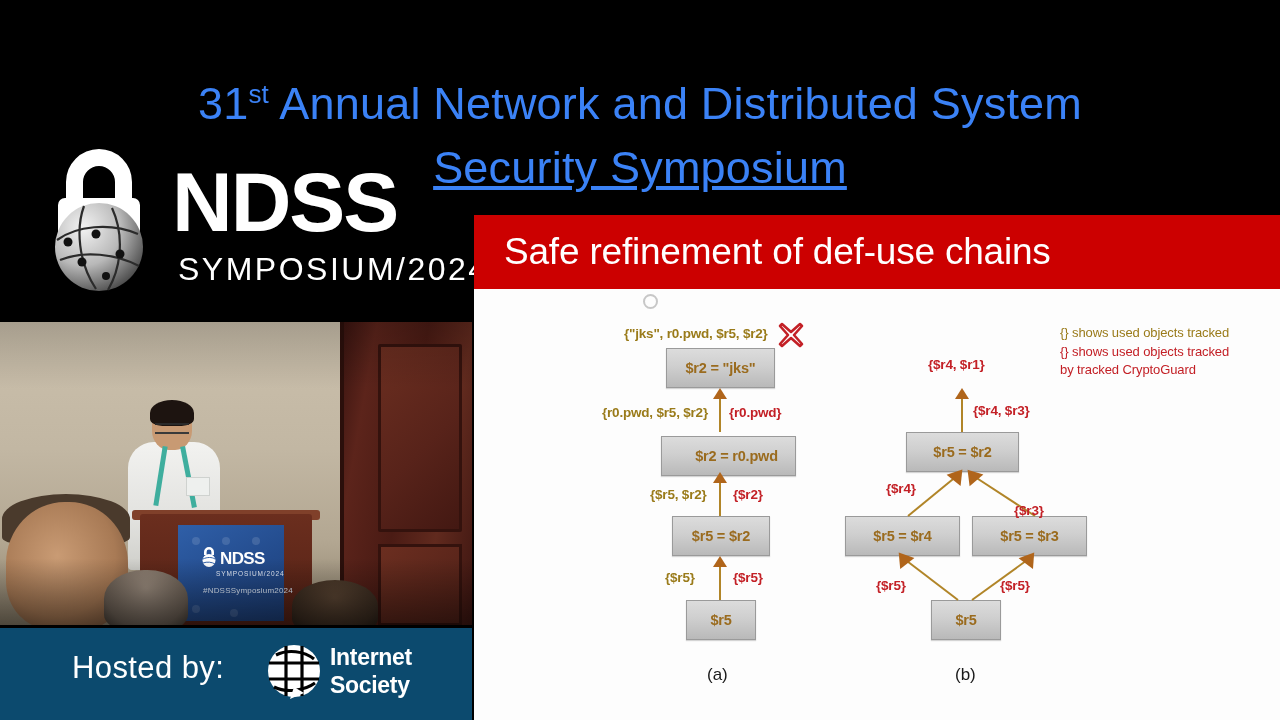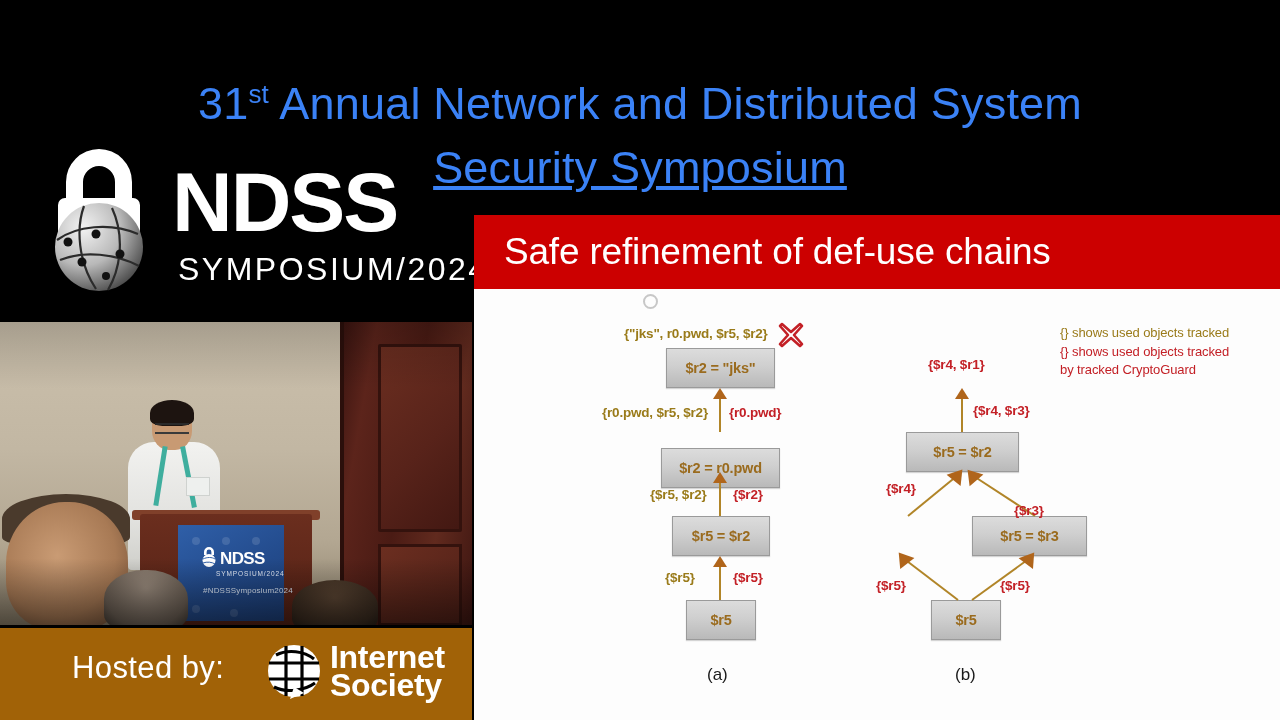--- a/index.html
+++ b/index.html
@@ -180,40 +180,40 @@
   }
   #vid-vignette {
     left: 0; top: 0; width: 472px; height: 303px;
     background: linear-gradient(180deg, rgba(0,0,0,0.18) 0%, rgba(0,0,0,0) 22%, rgba(0,0,0,0) 78%, rgba(0,0,0,0.45) 100%);
   }
 
   
   #hosted-bar {
     position: absolute;
     left: 0; top: 628px; width: 472px; height: 92px;
-    background: #a16207;
+    background: #0c4a6e;
   }
   #hosted-label {
     position: absolute;
     left: 72px; top: 22px;
     color: #ffffff;
     font-size: 31px;
     font-weight: 300;
     letter-spacing: 0.4px;
   }
   #isoc-globe {
     position: absolute;
     left: 266px; top: 15px;
     width: 56px; height: 56px;
   }
   #isoc-text {
     position: absolute;
     left: 330px; top: 15px;
     color: #ffffff;
-    font-size: 32px;
+    font-size: 23px;
     font-weight: 600;
     line-height: 28px;
     letter-spacing: -0.3px;
   }
 
   
   #slide {
     position: absolute;
     left: 474px; top: 215px;
     width: 806px; height: 505px;
@@ -409,21 +409,21 @@
 
   <div id="slide">
     <div id="slide-header"></div>
     <div id="slide-title">Safe refinement of def-use chains</div>
     <div id="slide-body"></div>
   </div>
 
   <div id="cursor-dot"></div>
 
   <div class="node" style="left:666px; top:348px; width:107px; height:38px;">$r2 = "jks"</div>
-  <div class="node" style="left:661px; top:448px; width:117px; height:38px;">$r2 = r0.pwd</div>
+  <div class="node" style="left:661px; top:436px; width:117px; height:38px;padding-left:16px;">$r2 = r0.pwd</div>
   <div class="node" style="left:672px; top:516px; width:96px; height:38px;">$r5 = $r2</div>
   <div class="node" style="left:686px; top:600px; width:68px; height:38px;">$r5</div>
 
   <div class="edge-line" style="left:719px; top:398px; width:2px; height:34px;"></div>
   <div class="arrowhead" style="left:713px; top:388px;"></div>
 
   <div class="edge-line" style="left:719px; top:482px; width:2px; height:34px;"></div>
   <div class="arrowhead" style="left:713px; top:472px;"></div>
 
   <div class="edge-line" style="left:719px; top:566px; width:2px; height:34px;"></div>
@@ -439,20 +439,21 @@
   <div class="lbl lbl-olive" style="left:665px; top:570px;">{$r5}</div>
   <div class="lbl lbl-red" style="left:733px; top:570px;">{$r5}</div>
 
   <div class="fig-cap" style="left:707px; top:665px;">(a)</div>
 
   <svg id="x-mark" viewBox="0 0 26 26">
     <path d="M4 2 L13 10 L22 2 L24 4 L16 13 L24 22 L22 24 L13 16 L4 24 L2 22 L10 13 L2 4 Z" fill="#ffffff" stroke="#c32026" stroke-width="2.6" stroke-linejoin="round"></path>
   </svg>
 
   <div class="node" style="left:906px; top:432px; width:111px; height:38px;">$r5 = $r2</div>
+  <div class="node" style="left:845px; top:516px; width:113px; height:38px;">$r5 = $r4</div>
   <div class="node" style="left:972px; top:516px; width:113px; height:38px;">$r5 = $r3</div>
   <div class="node" style="left:931px; top:600px; width:68px; height:38px;">$r5</div>
 
   <div class="edge-line" style="left:961px; top:398px; width:2px; height:34px;"></div>
   <div class="arrowhead" style="left:955px; top:388px;"></div>
 
   <svg style="position:absolute; left:830px; top:460px; width:280px; height:160px; overflow:visible;" viewBox="0 0 280 160">
 
     <line x1="78" y1="56" x2="128" y2="15" stroke="#b18528" stroke-width="2"></line>
     <polygon points="128,8 119,22 137,22" fill="#b0651b" transform="rotate(39,128,15)"></polygon>

